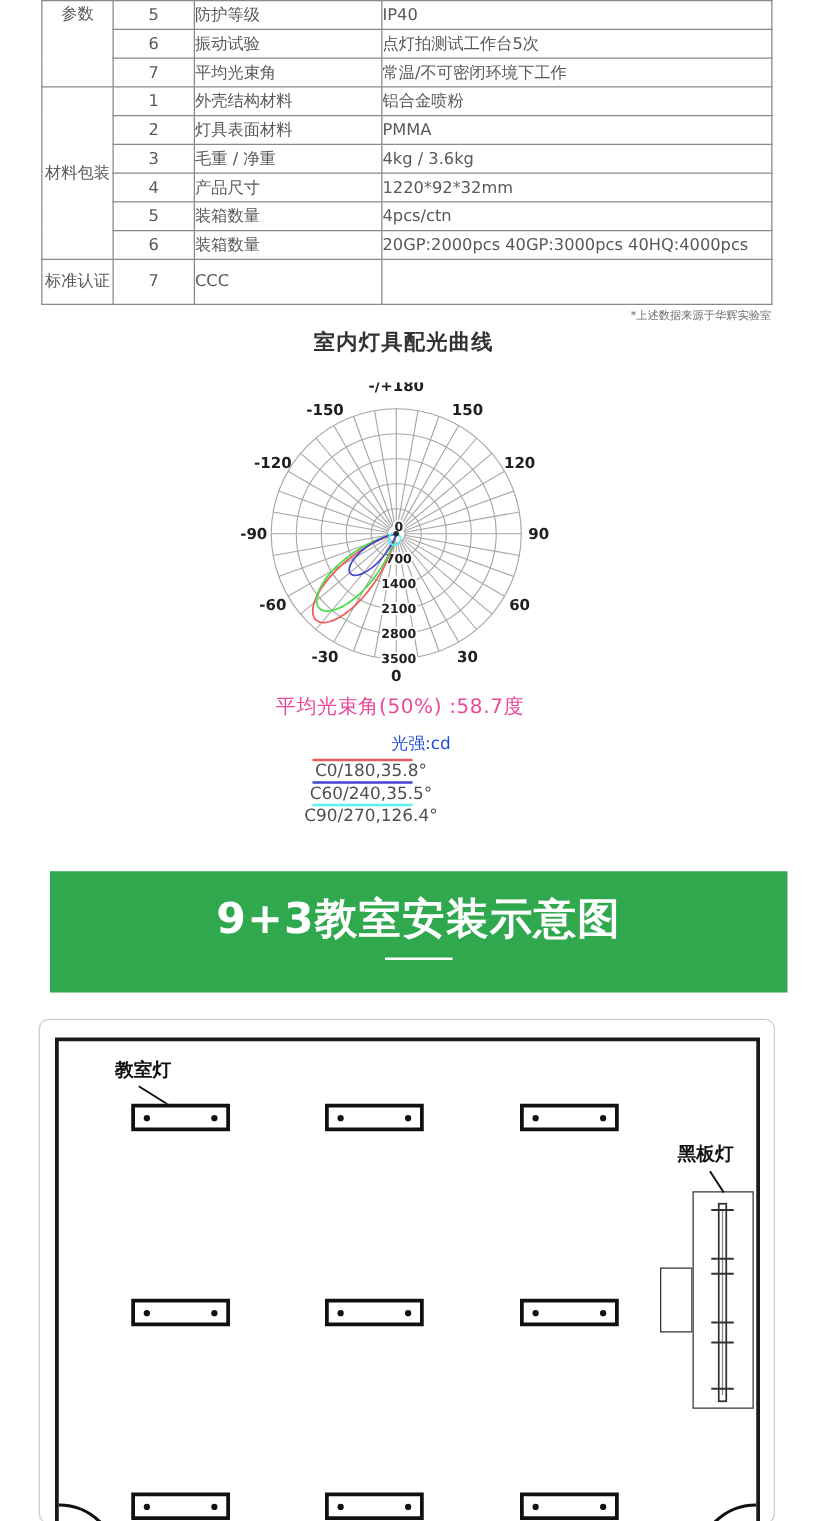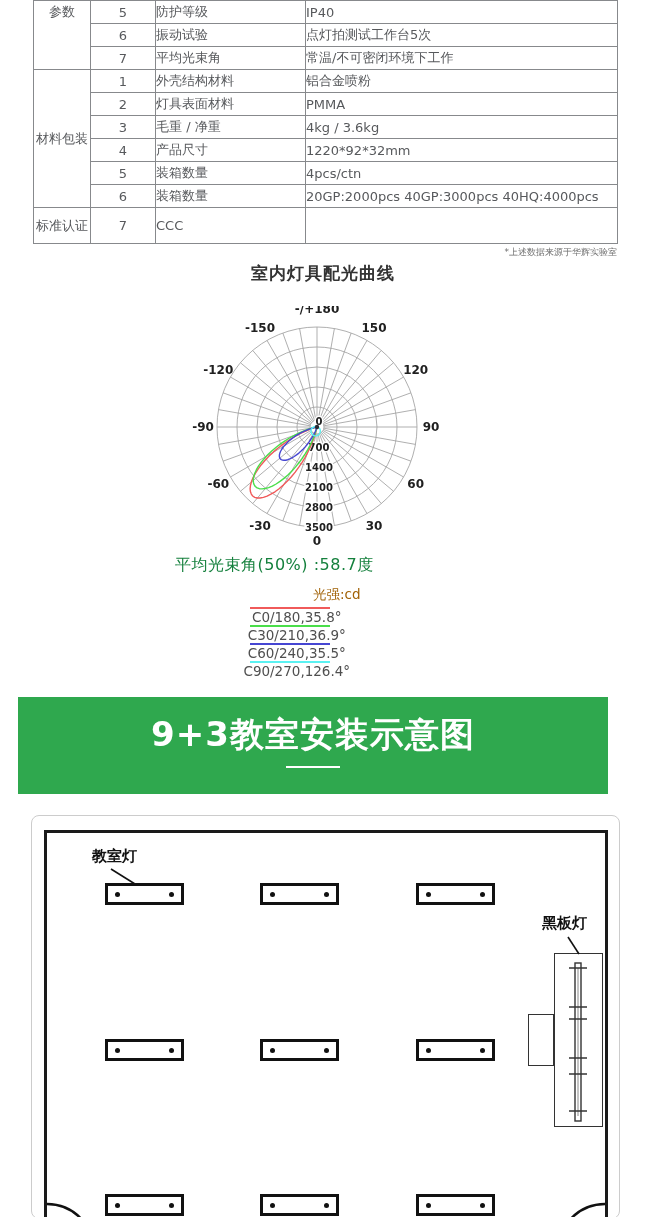--- a/index.html
+++ b/index.html
@@ -29,31 +29,31 @@
   #chart-title{
     position:absolute;left:0;top:262px;width:646px;text-align:center;
     font-size:17px;font-weight:bold;color:#333;letter-spacing:1px;
   }
   #polar-svg{position:absolute;left:175px;top:306px;}
   .grid{stroke:#a6a6a6;stroke-width:0.9;fill:none;}
   .anglbl{font-size:12px;font-weight:bold;fill:#202020;}
   .radlbl{font-size:10px;font-weight:bold;fill:#202020;paint-order:stroke;stroke:#ffffff;stroke-width:3px;}
   .lobe{fill:none;stroke-width:1.4;stroke-linejoin:round;}
   #beam-note{
-    position:absolute;left:175px;top:555px;width:290px;
-    font-size:16px;color:#15803d;letter-spacing:0.5px;
+    position:absolute;left:175px;top:555px;width:290px;text-align:center;
+    font-size:16px;color:#ec4899;letter-spacing:0.5px;
   }
   #legend{position:absolute;left:220px;top:586px;}
-  .legend-title{margin-left:93px;font-size:13.5px;color:#a16207;margin-bottom:3px;}
+  .legend-title{margin-left:93px;font-size:13.5px;color:#1d4ed8;margin-bottom:3px;}
   .legend-row{display:flex;align-items:center;height:18px;flex-direction:column;}
   .legend-line{width:80px;height:2px;}
   .legend-lbl{margin-left:13px;font-size:13.5px;color:#4f4f4f;}
   
   #banner{
-    position:absolute;left:18px;top:697px;width:590px;height:97px;
+    position:absolute;left:40px;top:697px;width:590px;height:97px;
     text-align:center;color:#ffffff;
   }
   #banner-title{padding-top:15px;font-size:34px;font-weight:bold;letter-spacing:1px;}
   #banner-sub{margin-top:5px;font-size:12.5px;letter-spacing:3px;}
   #banner-line{width:54px;height:2px;background:#ffffff;margin:8px auto 0;}
   
   #diagram{
     position:absolute;left:31px;top:815px;width:587px;height:402px;
     border:1px solid #cccccc;border-radius:8px;overflow:hidden;background:#ffffff;
   }
@@ -223,24 +223,20 @@
   </svg>
 <div id="beam-note">平均光束角(50%) :58.7度</div>
 <div id="legend">
   <div class="legend-title">光强:cd</div>
   <div id="legend-rows">
       <div class="legend-row">
         <span class="legend-line" style="background: rgb(240, 90, 90);"></span>
         <span class="legend-lbl">C0/180,35.8°</span>
       </div>
       <div class="legend-row">
-        <span class="legend-line" style="background: rgb(74, 222, 74);"></span>
-        <span class="legend-lbl">C30/210,36.9°</span>
-      </div>
-      <div class="legend-row">
         <span class="legend-line" style="background: rgb(70, 70, 210);"></span>
         <span class="legend-lbl">C60/240,35.5°</span>
       </div>
       <div class="legend-row">
         <span class="legend-line" style="background: rgb(90, 242, 242);"></span>
         <span class="legend-lbl">C90/270,126.4°</span>
       </div>
     </div>
 </div>
 

